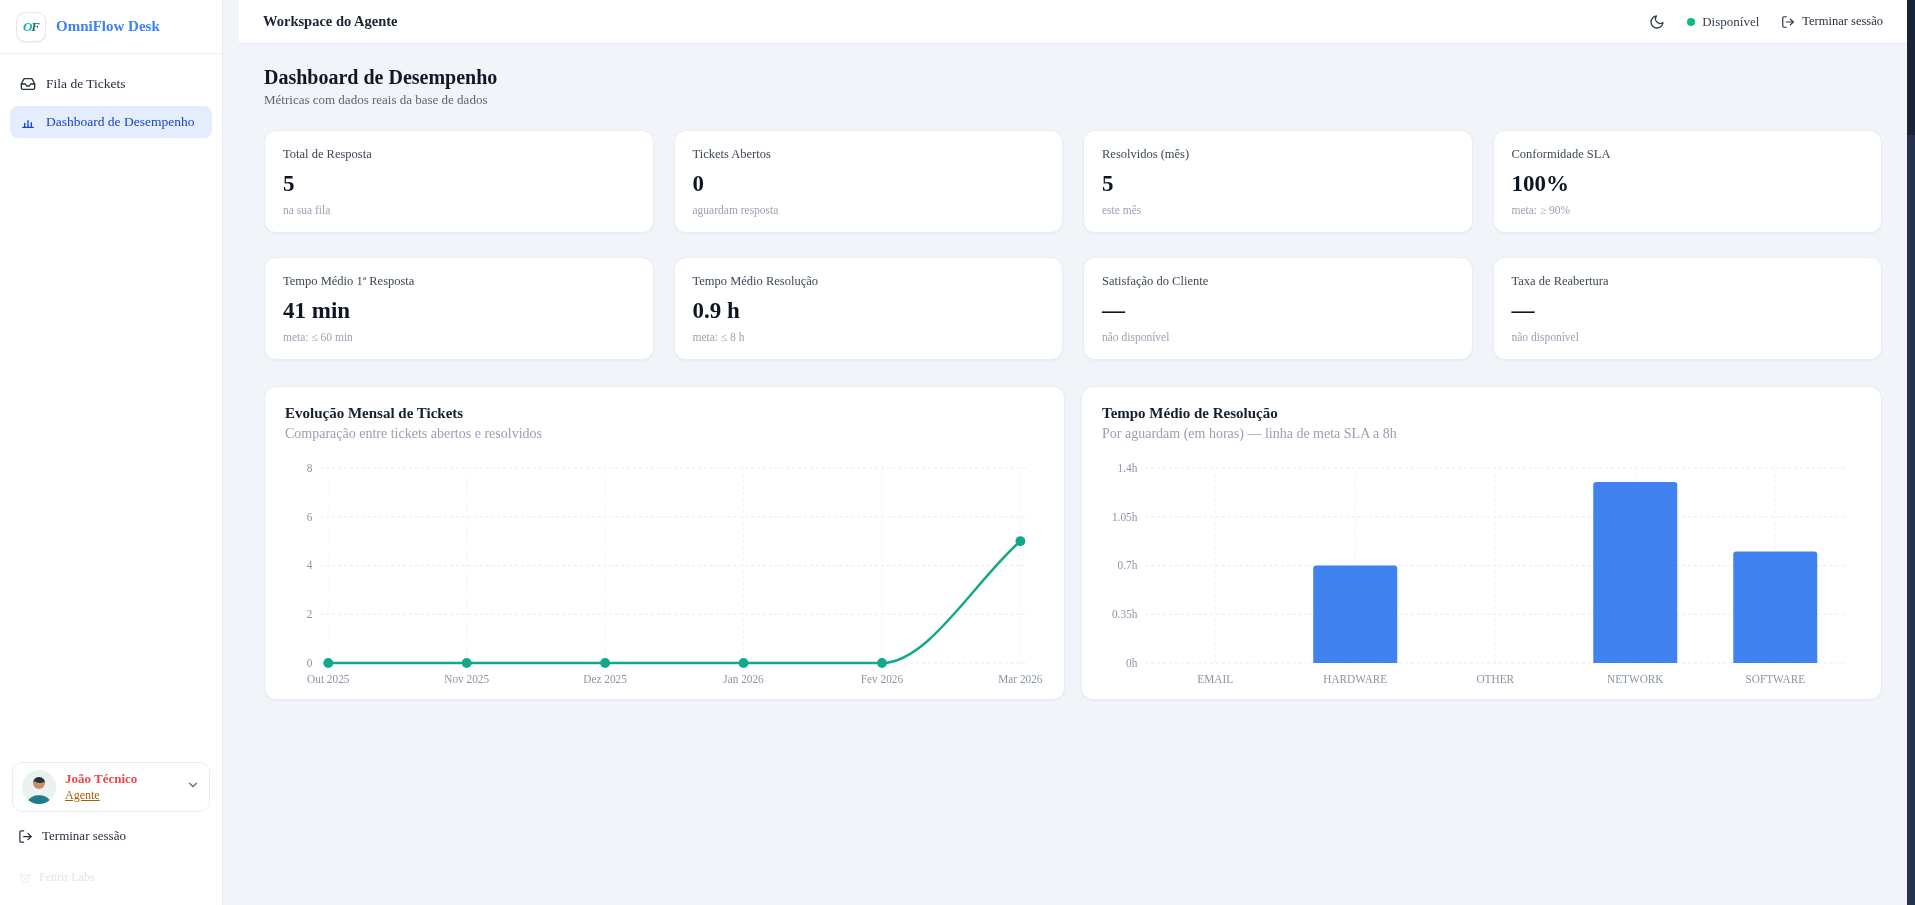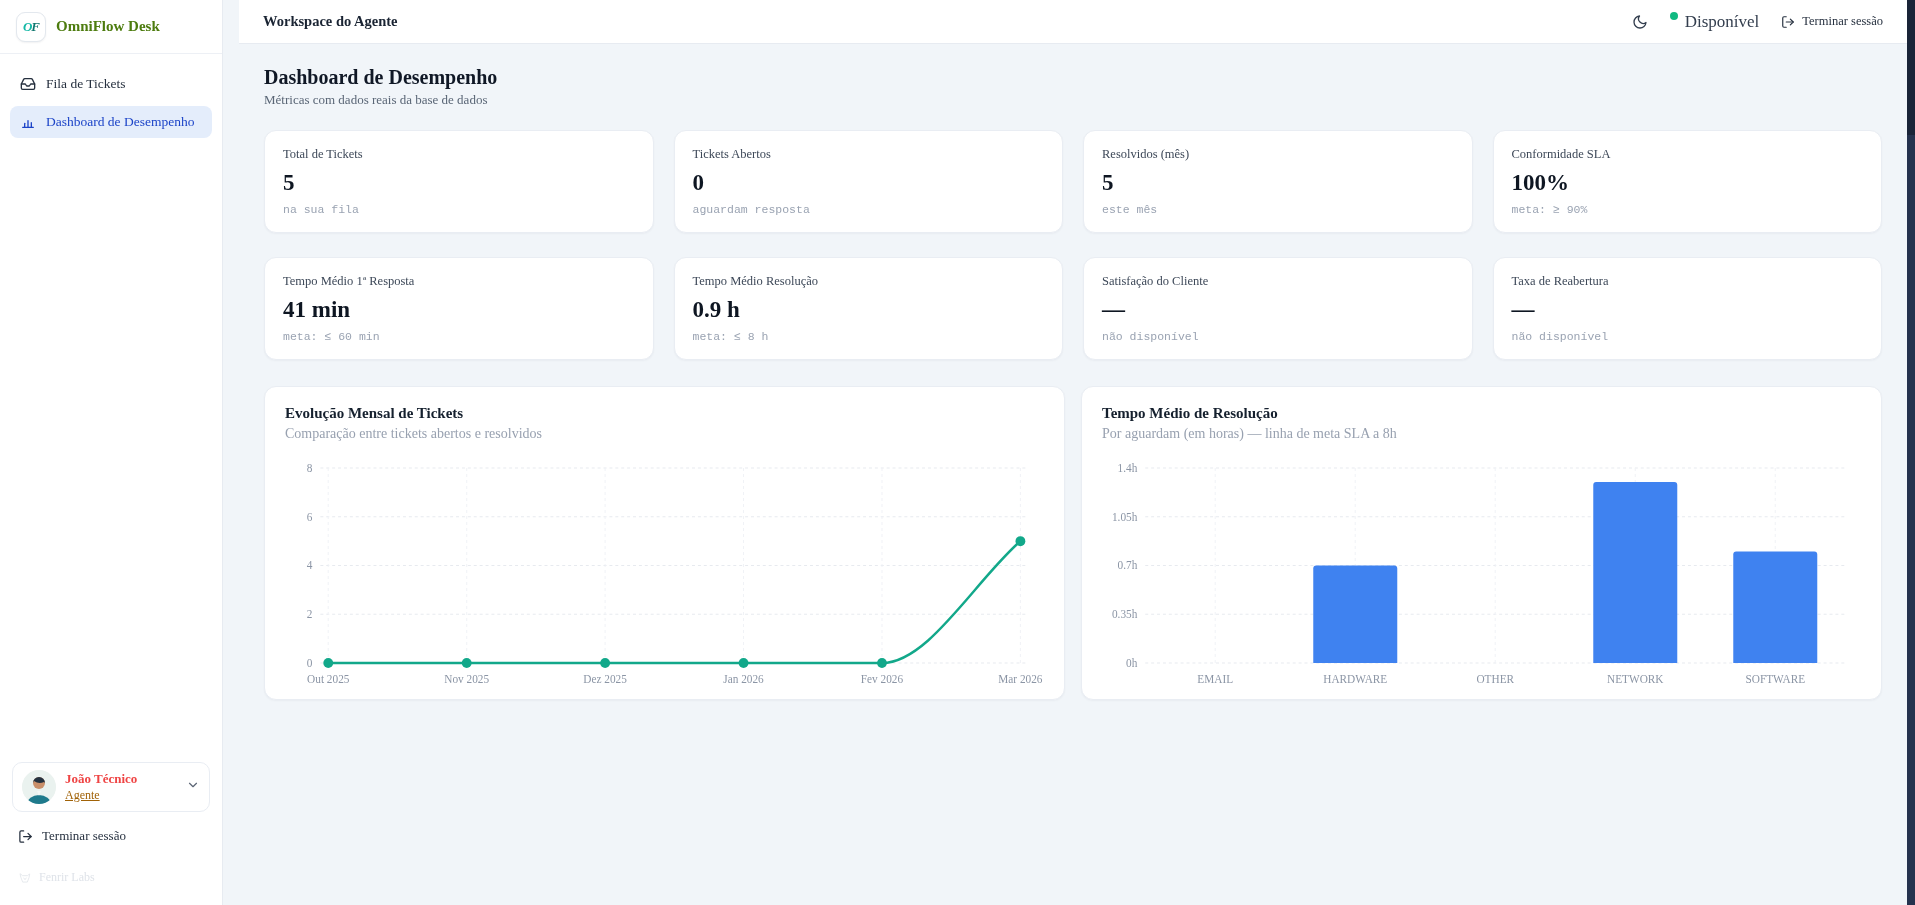--- a/index.html
+++ b/index.html
@@ -16,21 +16,21 @@
     border-right:1px solid #e7ebf1; display:flex; flex-direction:column; height:100%;
   }
   .brand-row { display:flex; align-items:center; gap:10px; padding:12px 16px; border-bottom:1px solid #edf0f5; height:54px; }
   .logo-box {
     width:30px; height:30px; border-radius:9px; border:1px solid #e3e8ee;
     display:flex; align-items:center; justify-content:center;
     font-style:italic; font-weight:bold; font-size:13px; letter-spacing:-1px;
     box-shadow:0 1px 2px rgba(16,24,40,.06); background:#fff;
   }
   .logo-box .o { color:#14b8a6; } .logo-box .f { color:#0f766e; }
-  .brand-name { font-weight:bold; font-size:15px; color:#4d7c0f; }
+  .brand-name { font-weight:bold; font-size:15px; color:#3b82f6; }
   .nav { padding:14px 10px; display:flex; flex-direction:column; gap:6px; }
   .nav-item {
     display:flex; gap:10px; padding:8px 10px; border-radius:8px;
     font-size:13.5px; color:#26303f; cursor:pointer;
   }
   .nav-item svg { width:16px; height:16px; stroke:#26303f; }
   .nav-item.active { background:#e4edfb; color:#1c44c8; }
   .nav-item.active svg { stroke:#1c44c8; }
   .sidebar-bottom { margin-top:auto; padding:10px 12px 8px 12px; display:flex; flex-direction:column; gap:12px; }
   .user-card {
@@ -53,38 +53,38 @@
   
   .main { flex:1; display:flex; flex-direction:column; height:100%; overflow:hidden;padding-left:16px; }
   .topbar {
     height:44px; background:#ffffff; border-bottom:1px solid #e7ebf1;
     display:flex; align-items:center; padding:0 24px;
   }
   .topbar-title { font-weight:bold; font-size:14.5px; color:#1a2433; }
   .topbar-right { margin-left:auto; display:flex; align-items:center; gap:22px; }
   .icon-btn { background:none; border:none; cursor:pointer; display:flex; align-items:center; }
   .icon-btn svg { width:16px; height:16px; stroke:#333e4e; }
-  .status-chip { display:flex; gap:7px; font-size:17px; color:#333e4e; cursor:pointer; }
+  .status-chip { display:flex; align-items:center; gap:7px; font-size:13px; color:#333e4e; cursor:pointer; }
   .status-dot { width:8px; height:8px; border-radius:50%; }
   .logout-btn { display:flex; align-items:center; gap:7px; font-size:12.5px; color:#26303f; background:none; border:none; cursor:pointer; font-family:inherit; }
   .logout-btn svg { width:14px; height:14px; stroke:#26303f; }
 
   
   .content { padding:22px 25px; flex:1; overflow:auto; }
   .page-title { font-size:20px; font-weight:bold; color:#101826; }
   .page-subtitle { font-size:13px; color:#5a6676; margin-top:3px; }
 
   .cards-grid { display:grid; grid-template-columns:repeat(4,1fr); gap:24px 20px; margin-top:22px; }
   .stat-card {
     background:#fff; border:1px solid #e9edf3; border-radius:12px; padding:16px 18px; height:103px;
     box-shadow:0 1px 2px rgba(16,24,40,.04); display:flex; flex-direction:column; justify-content:space-between;
   }
   .stat-label { font-size:12.5px; color:#3d4858; }
   .stat-value { font-size:23px; font-weight:bold; color:#0e1622; line-height:1; }
-  .stat-sub { font-size:11.5px; color:#9aa3b2;font-family:Liberation Mono, monospace; }
+  .stat-sub { font-size:11.5px; color:#9aa3b2; }
 
   .charts-grid { display:grid; grid-template-columns:1fr 1fr; gap:16px; margin-top:26px; }
   .panel {
     background:#fff; border:1px solid #e9edf3; border-radius:12px; padding:18px 20px 14px 20px;
     box-shadow:0 1px 2px rgba(16,24,40,.04); height:314px;
   }
   .panel-title { font-size:15px; font-weight:bold; color:#15202e; }
   .panel-subtitle { font-size:14px; color:#98a1b0; margin-top:4px; }
   .chart-holder { margin-top:14px; }
   .chart-holder svg { display:block; width:100%; }
@@ -191,21 +191,21 @@
         </button>
       </div>
     </header>
 
     <div class="content">
       <h1 class="page-title">Dashboard de Desempenho</h1>
       <div class="page-subtitle">Métricas com dados reais da base de dados</div>
 
       <div class="cards-grid" id="cards-grid">
           <article class="stat-card">
-            <div class="stat-label">Total de Tickets</div>
+            <div class="stat-label">Total de Resposta</div>
             <div class="stat-value">5</div>
             <div class="stat-sub">na sua fila</div>
           </article>
           <article class="stat-card">
             <div class="stat-label">Tickets Abertos</div>
             <div class="stat-value">0</div>
             <div class="stat-sub">aguardam resposta</div>
           </article>
           <article class="stat-card">
             <div class="stat-label">Resolvidos (mês)</div>

